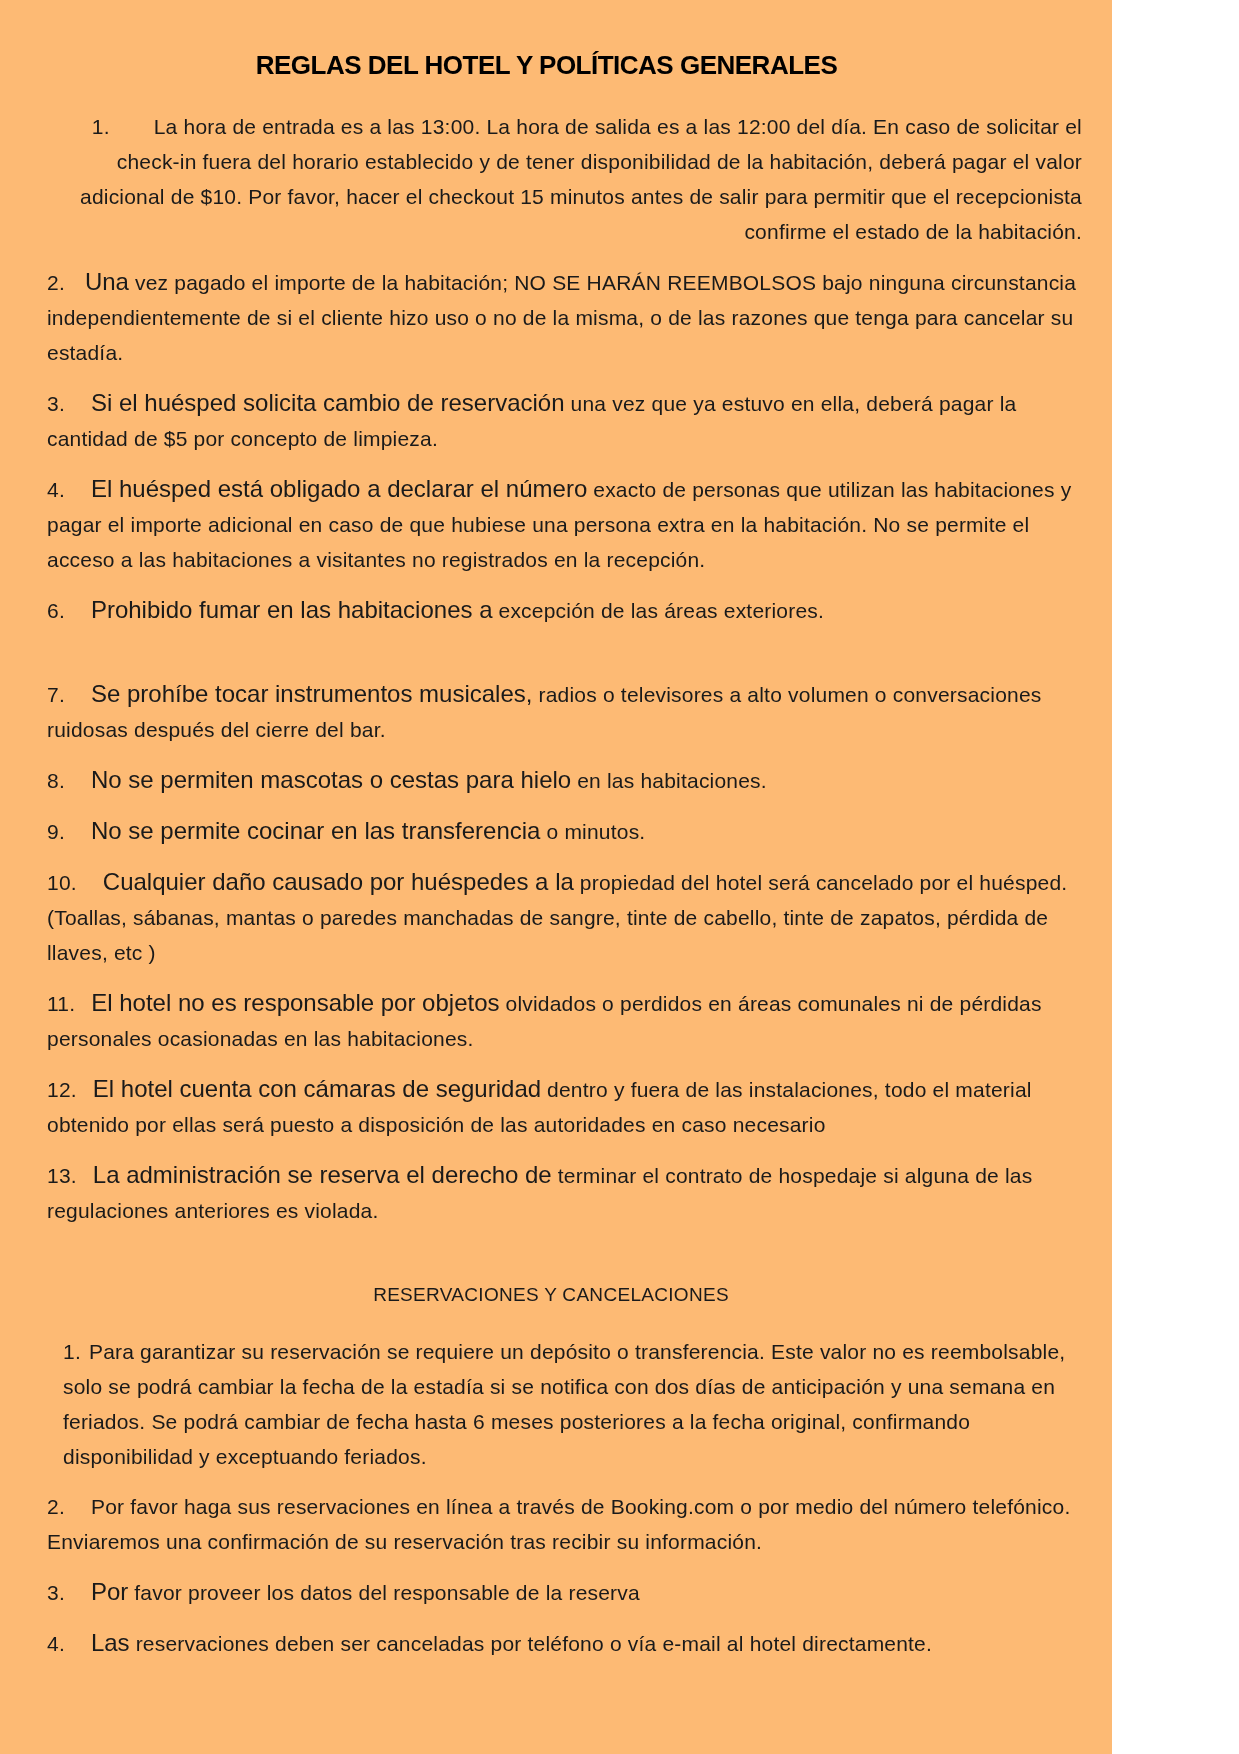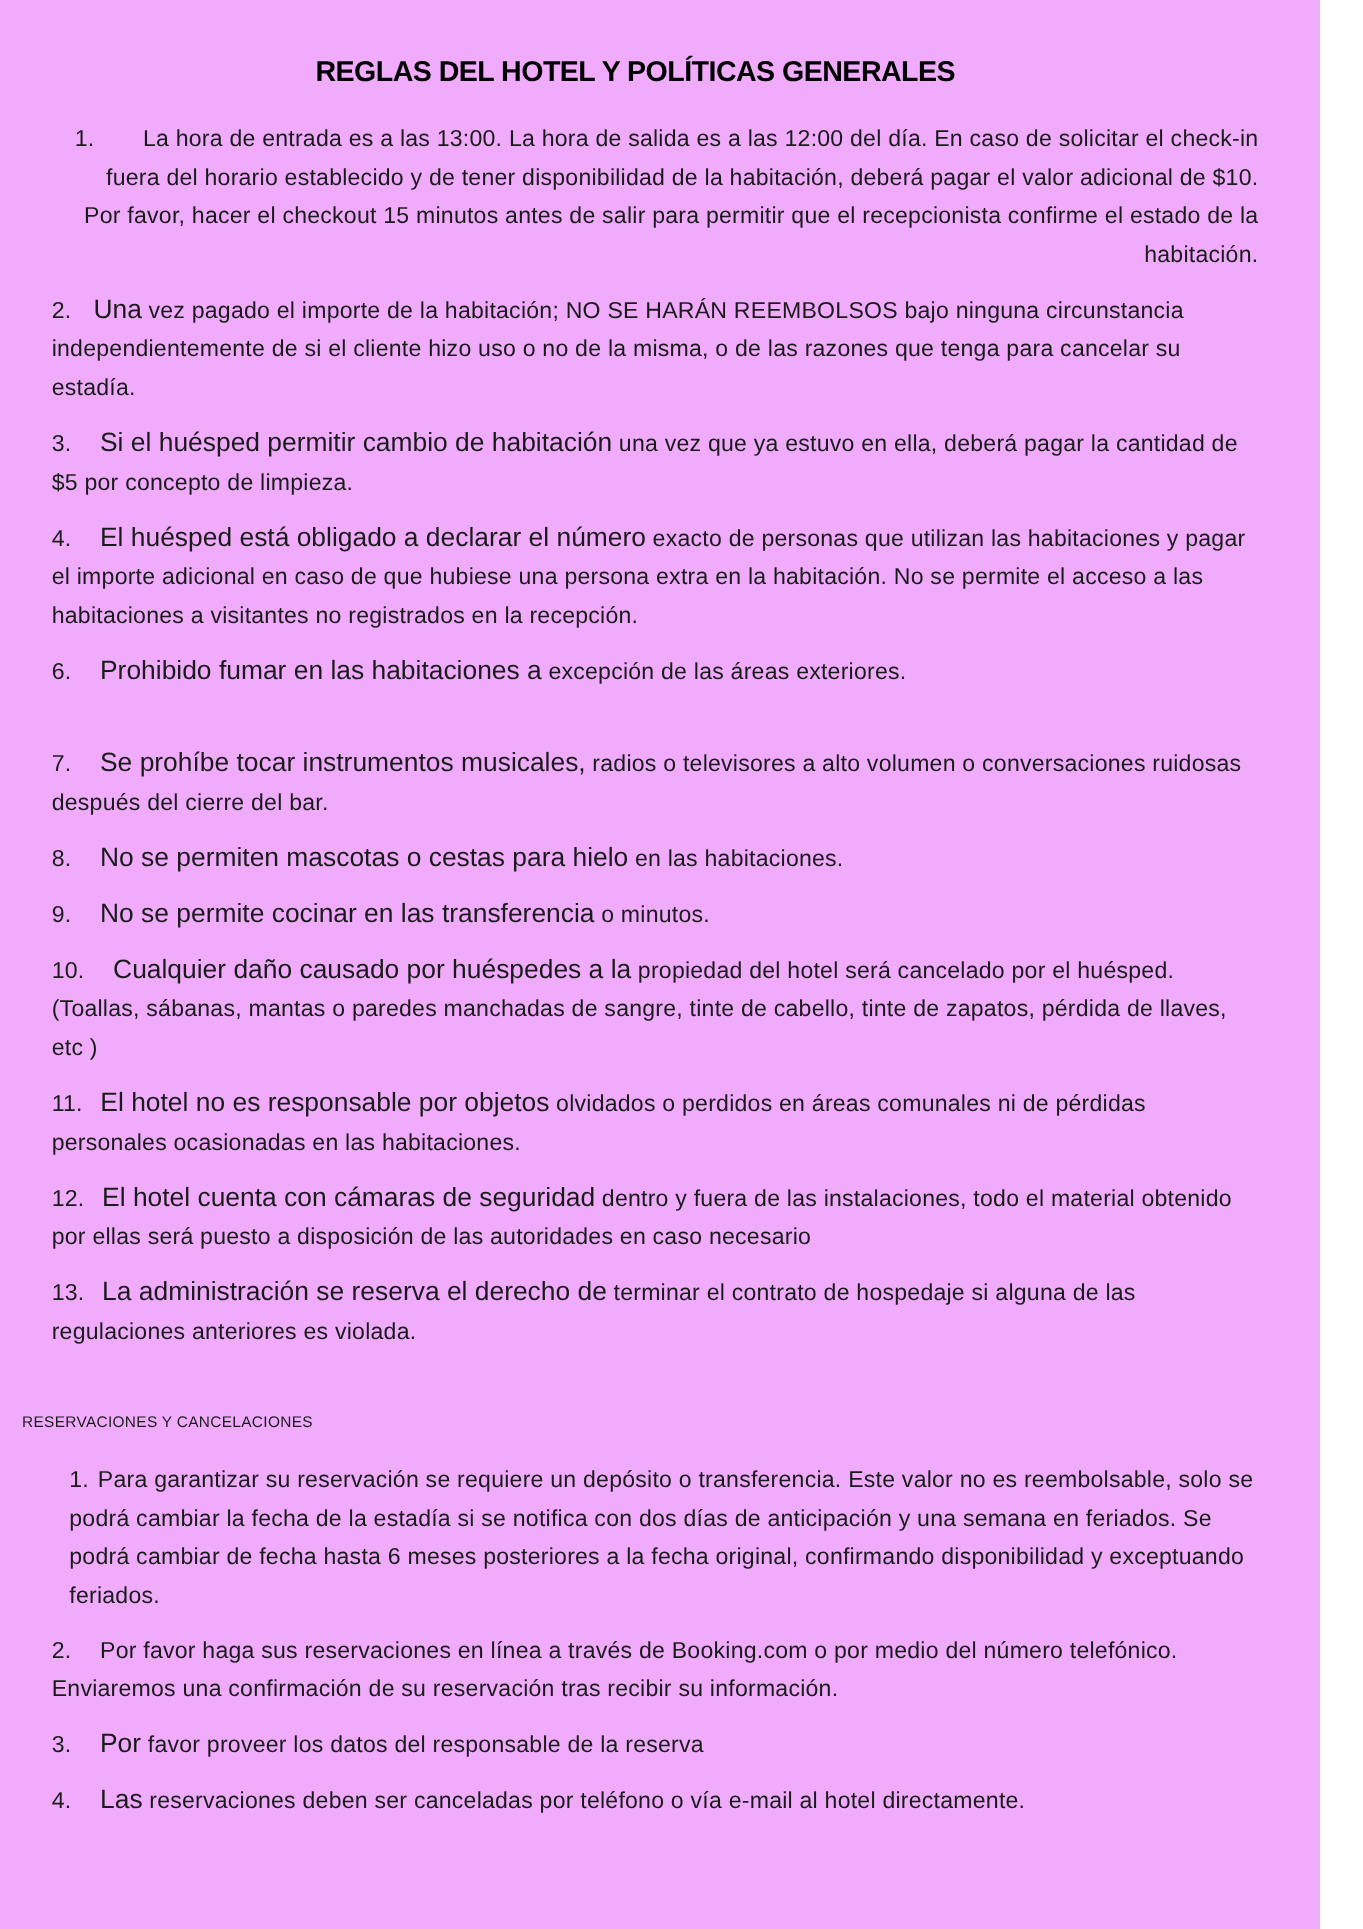--- a/index.html
+++ b/index.html
@@ -10,24 +10,24 @@
   body {
     width: 1239px;
     height: 1754px;
     overflow: hidden;
     font-family: "Liberation Sans", sans-serif;
     color: #1a1a1a;
     -webkit-font-smoothing: antialiased;
   }
   .page {
     box-sizing: border-box;
-    width: 1200px;
+    width: 1112px;
     height: 1754px;
-    padding: 50px 56px 0 47px;
-    background: #f0abfc;
+    padding: 50px 30px 0 47px;
+    background: #fdba74;
   }
   .title {
     text-align: center;
     font-size: 26px;
     font-weight: bold;
     letter-spacing: -0.5px;
     color: #000000;
     margin: 0 36px 28px 0;
   }
   .list {
@@ -55,39 +55,40 @@
   .seg.md { font-size: 21px; }
 
   
   .rules .item:first-child { padding-left: 12px; text-align: right; }
   .rules .item:first-child .tab { width: 44px; }
   .rules .item:nth-child(2) .tab { width: 20px; }
   .rules .item:nth-child(6) { margin-top: 48px; }
   .rules .item:nth-child(n+10) .tab { width: 16px; }
 
   .section-heading {
-    font-size: 14px;
+    font-size: 19px;
     font-weight: normal;
     letter-spacing: 0.3px;
     color: #1a1a1a;
     margin: 56px 0 28px -27px;
+    text-align: center;
   }
   .reservations .item:first-child { padding-left: 16px; }
   .reservations .item:first-child .tab { width: 8px; }
 </style>
 </head>
 <body>
 
 <main class="page">
   <h1 class="title">REGLAS DEL HOTEL Y POLÍTICAS GENERALES</h1>
 
   <ol class="list rules">
       <li class="item"><span class="num">1.</span><span class="tab"></span><span class="seg md">La hora de entrada es a las 13:00. La hora de salida es a las 12:00 del día. En caso de solicitar el check-in fuera del horario establecido y de tener disponibilidad de la habitación, deberá pagar el valor adicional de $10. Por favor, hacer el checkout 15 minutos antes de salir para permitir que el recepcionista confirme el estado de la habitación.</span></li>
       <li class="item"><span class="num">2.</span><span class="tab"></span><span class="seg lg">Una</span><span class="seg md"> vez pagado el importe de la habitación; NO SE HARÁN REEMBOLSOS bajo ninguna circunstancia independientemente de si el cliente hizo uso o no de la misma, o de las razones que tenga para cancelar su estadía.</span></li>
-      <li class="item"><span class="num">3.</span><span class="tab"></span><span class="seg lg">Si el huésped permitir cambio de habitación</span><span class="seg md"> una vez que ya estuvo en ella, deberá pagar la cantidad de $5 por concepto de limpieza.</span></li>
+      <li class="item"><span class="num">3.</span><span class="tab"></span><span class="seg lg">Si el huésped solicita cambio de reservación</span><span class="seg md"> una vez que ya estuvo en ella, deberá pagar la cantidad de $5 por concepto de limpieza.</span></li>
       <li class="item"><span class="num">4.</span><span class="tab"></span><span class="seg lg">El huésped está obligado a declarar el número</span><span class="seg md"> exacto de personas que utilizan las habitaciones y pagar el importe adicional en caso de que hubiese una persona extra en la habitación. No se permite el acceso a las habitaciones a visitantes no registrados en la recepción.</span></li>
       <li class="item"><span class="num">6.</span><span class="tab"></span><span class="seg lg">Prohibido fumar en las habitaciones a</span><span class="seg md"> excepción de las áreas exteriores.</span></li>
       <li class="item"><span class="num">7.</span><span class="tab"></span><span class="seg lg">Se prohíbe tocar instrumentos musicales,</span><span class="seg md"> radios o televisores a alto volumen o conversaciones ruidosas después del cierre del bar.</span></li>
       <li class="item"><span class="num">8.</span><span class="tab"></span><span class="seg lg">No se permiten mascotas o cestas para hielo</span><span class="seg md"> en las habitaciones.</span></li>
       <li class="item"><span class="num">9.</span><span class="tab"></span><span class="seg lg">No se permite cocinar en las transferencia</span><span class="seg md"> o minutos.</span></li>
       <li class="item"><span class="num">10.</span><span class="tab"></span><span class="seg lg">Cualquier daño causado por huéspedes a la</span><span class="seg md"> propiedad del hotel será cancelado por el huésped. (Toallas, sábanas, mantas o paredes manchadas de sangre, tinte de cabello, tinte de zapatos, pérdida de llaves, etc )</span></li>
       <li class="item"><span class="num">11.</span><span class="tab"></span><span class="seg lg">El hotel no es responsable por objetos</span><span class="seg md"> olvidados o perdidos en áreas comunales ni de pérdidas personales ocasionadas en las habitaciones.</span></li>
       <li class="item"><span class="num">12.</span><span class="tab"></span><span class="seg lg">El hotel cuenta con cámaras de seguridad</span><span class="seg md"> dentro y fuera de las instalaciones, todo el material obtenido por ellas será puesto a disposición de las autoridades en caso necesario</span></li>
       <li class="item"><span class="num">13.</span><span class="tab"></span><span class="seg lg">La administración se reserva el derecho de</span><span class="seg md"> terminar el contrato de hospedaje si alguna de las regulaciones anteriores es violada.</span></li>
     </ol>

